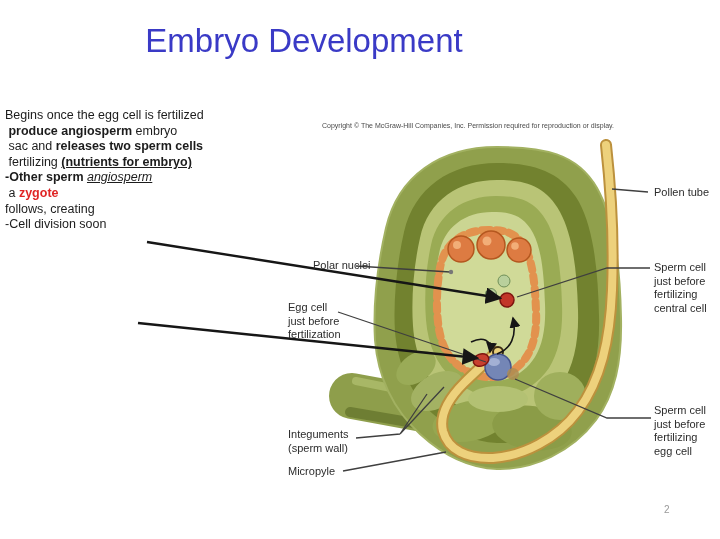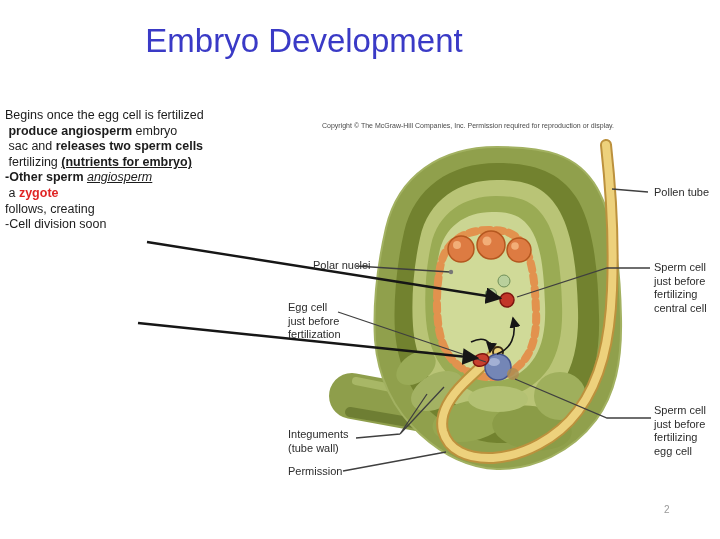--- a/index.html
+++ b/index.html
@@ -133,22 +133,22 @@
     <path d="M147,242 L500,298" marker-end="url(#arr)"></path>
     <path d="M138,323 L477,358" marker-end="url(#arr)"></path>
   </g>
 </svg>
 
 <div class="dlabel" style="left:288px;top:259px;margin-left:25px;">Polar nuclei</div>
 <div class="dlabel" style="left:288px;top:301px;">Egg cell
 just before
 fertilization</div>
 <div class="dlabel" style="left:288px;top:428px;">Integuments
-(tube wall)</div>
-<div class="dlabel" style="left:288px;top:465px;">Permission</div>
+(sperm wall)</div>
+<div class="dlabel" style="left:288px;top:465px;">Micropyle</div>
 <div class="dlabel" style="left:654px;top:186px;">Pollen tube</div>
 <div class="dlabel" style="left:654px;top:261px;">Sperm cell
 just before
 fertilizing
 central cell</div>
 <div class="dlabel" style="left:654px;top:404px;">Sperm cell
 just before
 fertilizing
 egg cell</div>
 

